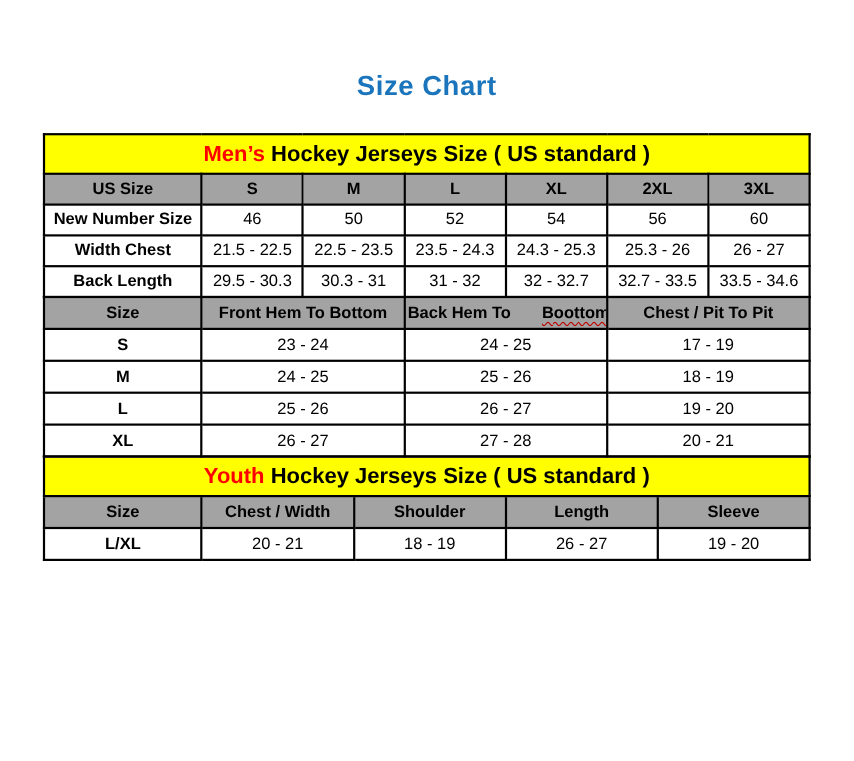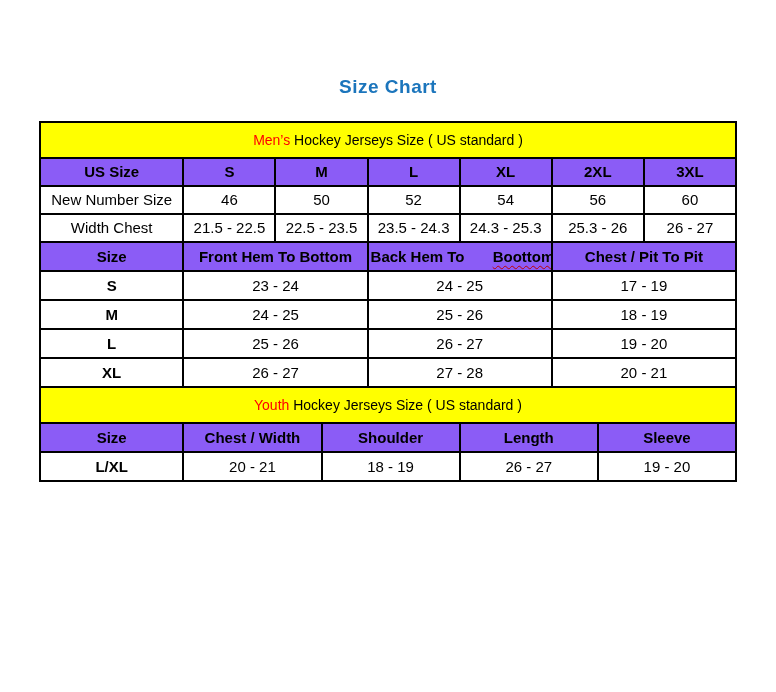--- a/index.html
+++ b/index.html
@@ -10,26 +10,26 @@
   body {
     width: 776px;
     height: 692px;
     position: relative;
     font-family: "Liberation Sans", "DejaVu Sans", sans-serif;
     color: #000;
     overflow: hidden;
   }
   .page-title {
     position: absolute;
-    top: 76px;
+    top: 64px;
     left: 0;
     width: 776px;
     margin: 0;
     text-align: center;
-    font-size: 19px;
+    font-size: 25px;
     font-weight: 700;
     letter-spacing: 0.5px;
     color: var(--title-blue, #1B75BC);
   }
   .tables-wrap {
     position: absolute;
     top: 121px;
     left: 39px;
     width: 698px;
   }
@@ -48,35 +48,35 @@
     vertical-align: middle;
     padding: 0 2px;
     font-size: 15px;
     line-height: 1.15;
     overflow: hidden;
     white-space: nowrap;
   }
   tr.section-header td {
     background: var(--header-yellow, #FFFF00);
     height: 34px;
-    font-size: 14px;
-    font-weight: 400;
+    font-size: 20px;
+    font-weight: 700;
   }
   tr.section-header .hl {
     color: var(--highlight-red, #FF0000);
   }
   tr.col-header th {
     font-weight: 700;
-    background: #8b5cf6;
+    background: #a3a3a3;
   }
   tr.data-row td { font-weight: 400; }
   .mens tr.col-header th, .mens tr.data-row td { height: 26px; }
   .womens tr.col-header th, .womens tr.data-row td,
   .youth tr.col-header th, .youth tr.data-row td { height: 27px; }
-  .mens tr.data-row td.row-label { font-weight: 400; margin-left: 28px; }
+  .mens tr.data-row td.row-label { font-weight: 700; margin-left: 28px; }
   .womens tr.data-row td.row-label,
   .youth tr.data-row td.row-label { font-weight: 700; }
   .spellcheck {
     text-decoration-line: underline;
     text-decoration-style: wavy;
     text-decoration-color: var(--spellcheck-red, #C00000);
     text-decoration-thickness: 1px;
     text-underline-offset: 3px;
     margin-left: 24px;
   }
@@ -121,20 +121,29 @@
           </tr>
           <tr class="data-row">
             <td class="row-label">Width Chest</td>
             <td>21.5 - 22.5</td>
             <td>22.5 - 23.5</td>
             <td>23.5 - 24.3</td>
             <td>24.3 - 25.3</td>
             <td>25.3 - 26</td>
             <td>26 - 27</td>
           </tr>
+          <tr class="data-row">
+            <td class="row-label">Back Length</td>
+            <td>29.5 - 30.3</td>
+            <td>30.3 - 31</td>
+            <td>31 - 32</td>
+            <td>32 - 32.7</td>
+            <td>32.7 - 33.5</td>
+            <td>33.5 - 34.6</td>
+          </tr>
         </tbody>
       </table>
       <table class="size-table womens">
         <colgroup>
           <col class="label-col">
           <col>
           <col>
           <col>
         </colgroup>
         <tbody>

